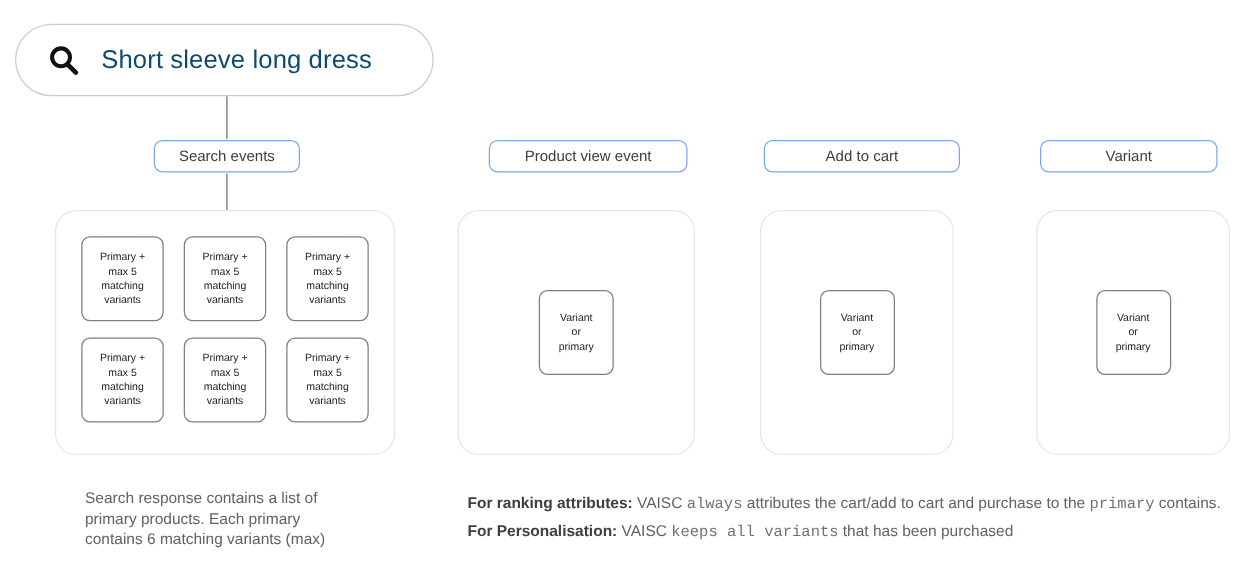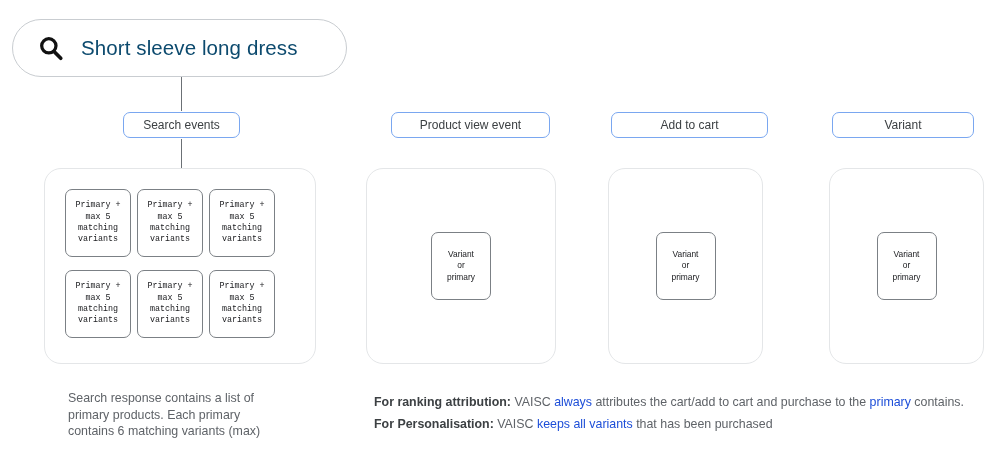--- a/index.html
+++ b/index.html
@@ -90,22 +90,21 @@
   #panel-purchase { left: 829px; width: 155px; height: 196px; }
 
   
   #variant-grid {
     position: absolute;
     left: 20px;
     top: 20px;
     display: grid;
     grid-template-columns: repeat(3, 66px);
     grid-template-rows: repeat(2, 68px);
-    gap: 13px 6px;
-    font-family: Liberation Mono, monospace;
+    gap: 13px 16px;
   }
   .mini-card {
     box-sizing: border-box;
     border: 1.1px solid #7b8085;
     border-radius: 7px;
     background: #ffffff;
     display: flex;
     align-items: center;
     justify-content: center;
     text-align: center;
@@ -153,21 +152,21 @@
     position: absolute;
     left: 374px;
     top: 391px;
     width: 612px;
     font-size: 12.4px;
     line-height: 22px;
     color: #5f6368;
   }
   #annotations .row { white-space: nowrap; }
   #annotations b { color: #3c4043; font-weight: bold; }
-  #annotations .hi { color: #1d4ed8; }
+  #annotations .hi { color: #737373; font-family: Liberation Mono, monospace; }
 </style>
 </head>
 <body>
 
 <div id="search-bar">
   <svg class="mag" viewBox="0 0 24 24">
     <circle cx="10" cy="10" r="6.6" fill="none" stroke="#111111" stroke-width="3"></circle>
     <line x1="14.8" y1="15.2" x2="21" y2="21.4" stroke="#111111" stroke-width="3.4" stroke-linecap="round"></line>
   </svg>
   <span id="search-query">Short sleeve long dress</span>
@@ -227,18 +226,18 @@
 or
 primary</div>
 </div>
 
 <div id="caption-left">Search response contains a list of
 primary products. Each primary
 contains 6 matching variants (max)</div>
 
 <div id="annotations">
   <div class="row">
-    <b>For ranking attribution:</b><span> VAISC </span><span class="hi">always</span><span> attributes the cart/add to cart and purchase to the </span><span class="hi">primary</span><span> contains.</span>
+    <b>For ranking attributes:</b><span> VAISC </span><span class="hi">always</span><span> attributes the cart/add to cart and purchase to the </span><span class="hi">primary</span><span> contains.</span>
   </div>
   <div class="row">
     <b>For Personalisation:</b><span> VAISC </span><span class="hi">keeps all variants</span><span> that has been purchased</span>
   </div>
 </div>
 
 </body></html>

